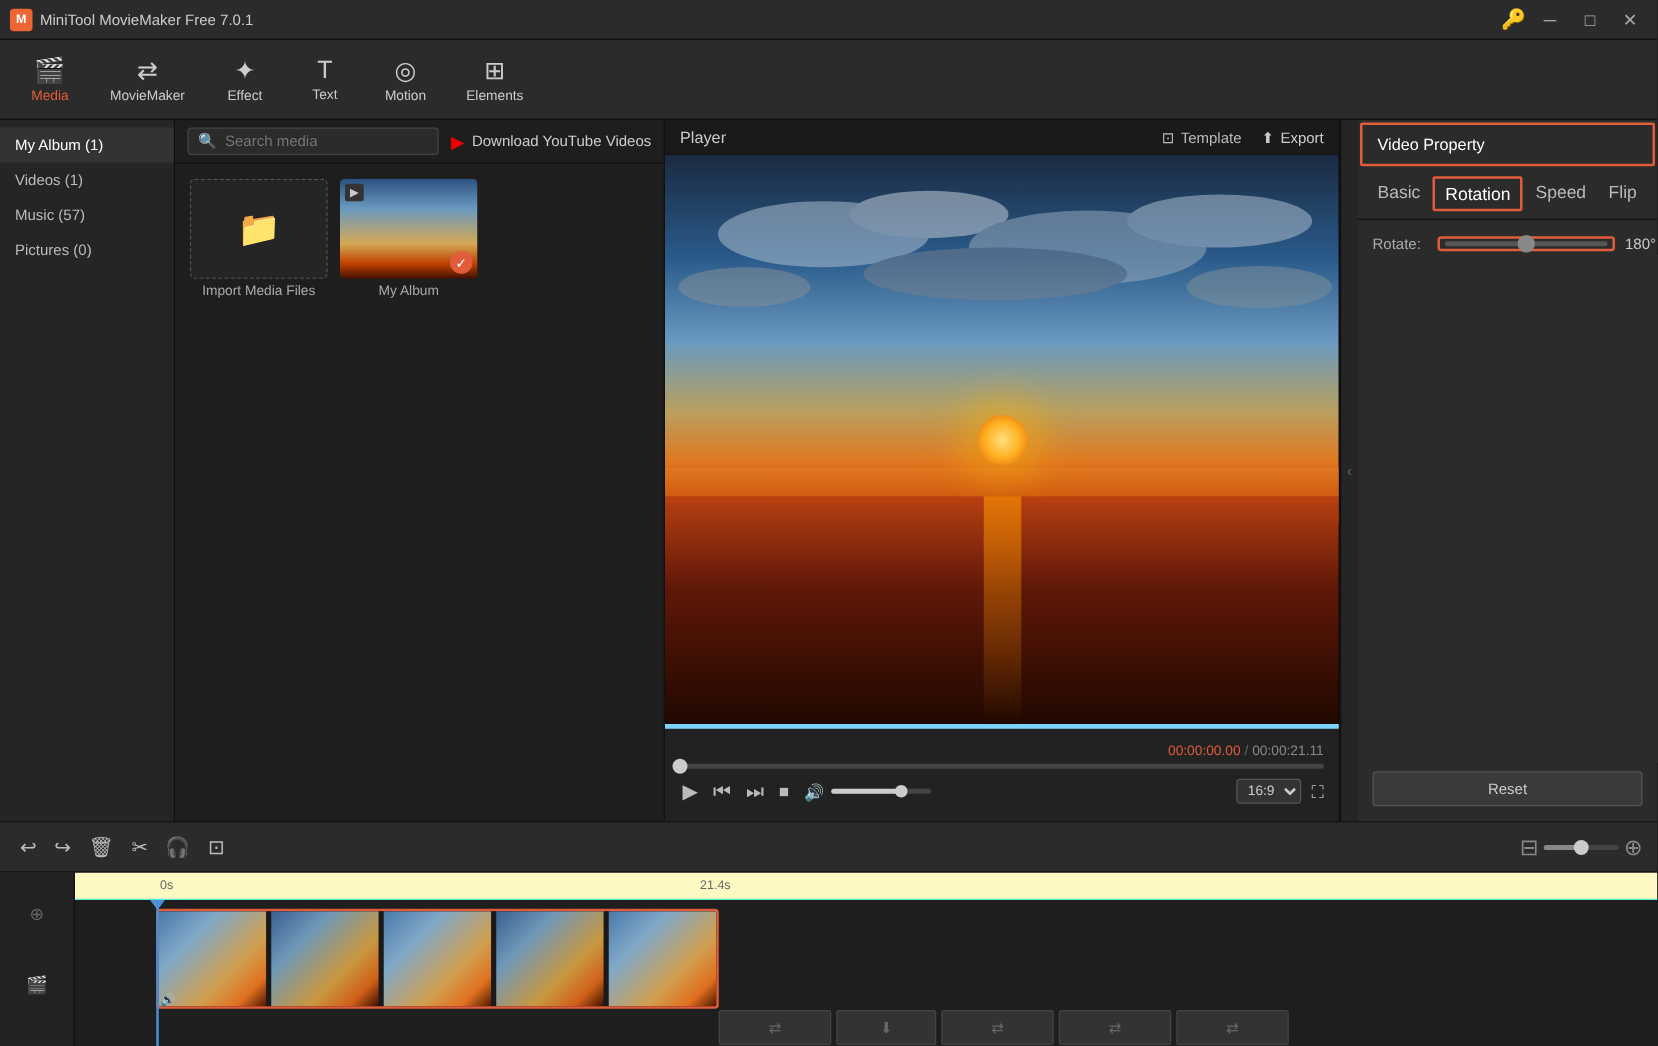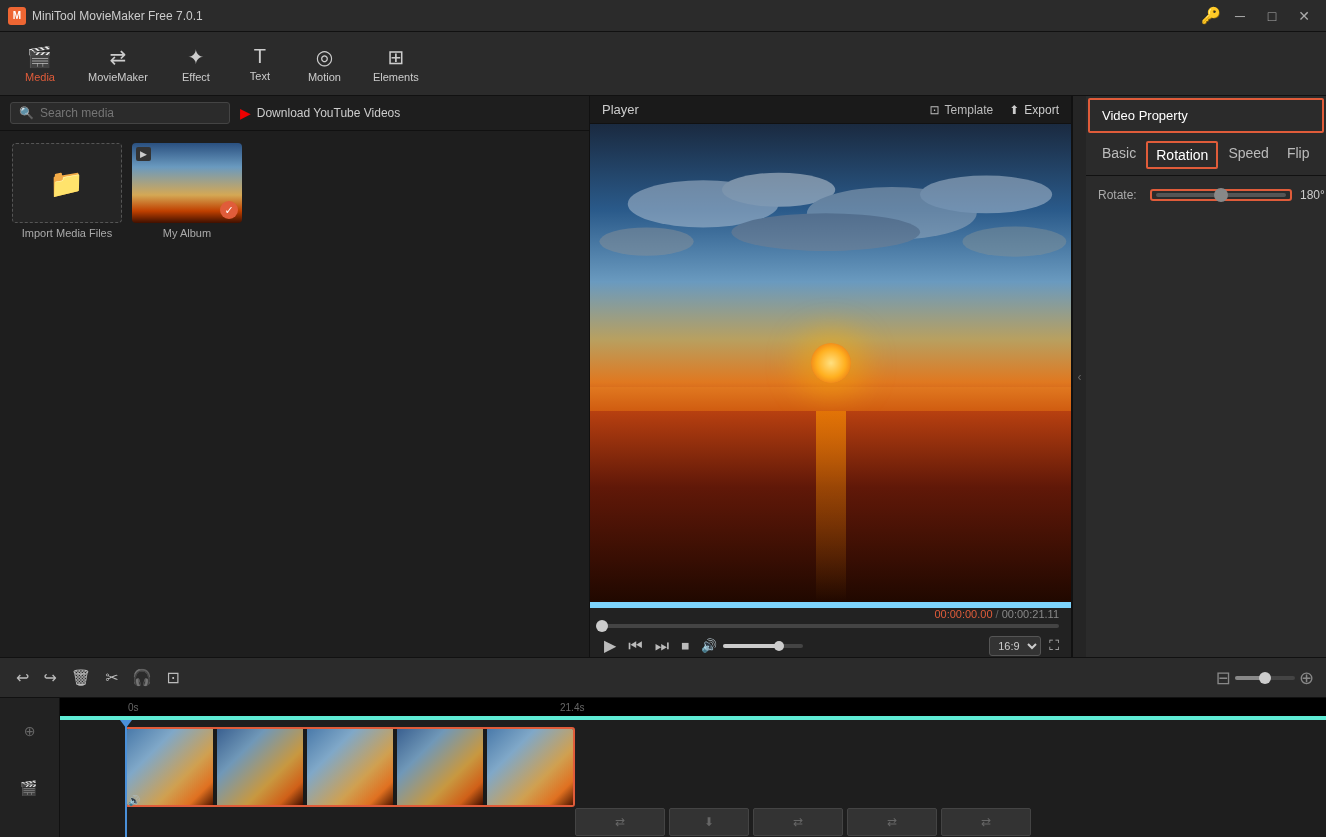--- a/index.html
+++ b/index.html
@@ -36,29 +36,29 @@
     #search-box { display: flex; align-items: center; background: #2b2b2b; border: 1px solid #444; border-radius: 3px; padding: 3px 8px; gap: 6px; flex: 1; max-width: 220px; }
     #search-box input { background: transparent; border: none; outline: none; color: #22c55e; font-size: 12px; width: 100%; }
     #download-yt { display: flex; align-items: center; gap: 6px; color: #ccc; cursor: pointer; font-size: 12px; }
     #media-grid { display: flex; flex-wrap: wrap; gap: 10px; padding: 12px; }
     .media-item { display: flex; flex-direction: column; align-items: center; gap: 4px; cursor: pointer; }
     .media-thumb { width: 110px; height: 80px; border: 1.5px dashed #555; border-radius: 4px; display: flex; align-items: center; justify-content: center; background: #252525; position: relative; }
     .media-thumb.has-content { background: transparent; border: none; }
     .media-label { font-size: 11px; color: #aaa; }
 
     
-    #player-panel { width: 482px; background: #1a1a1a; display: flex; flex-direction: column; border-right: 1px solid #111; }
+    #player-panel { width: 540px; background: #1a1a1a; display: flex; flex-direction: column; border-right: 1px solid #111; }
     #player-header { display: flex; align-items: center; justify-content: space-between; padding: 6px 12px; border-bottom: 1px solid #111; }
     #player-header .ph-left { font-size: 13px; color: #ccc; }
     #player-header .ph-right { display: flex; align-items: center; gap: 16px; }
     .ph-btn { display: flex; align-items: center; gap: 5px; cursor: pointer; color: #bbb; font-size: 12px; }
     .ph-btn.export-btn { color: #ccc; }
     #video-canvas { background: #000; flex: 1; display: flex; align-items: center; justify-content: center; position: relative; overflow: hidden; }
     .cloud-overlay { position: absolute; top: 0; left: 0; right: 0; bottom: 0; }
-    #player-controls { padding: 0 12px; background: #222; border-top: 6px solid #7dd3fc; }
+    #player-controls { padding: 12px 12px; background: #222; border-top: 4px solid #7dd3fc; }
     #progress-bar-area { position: relative; margin-bottom: 6px; }
     #progress-bg { height: 4px; background: #444; border-radius: 2px; cursor: pointer; }
     #progress-fill { height: 4px; background: #555; border-radius: 2px; width: 0%; }
     #progress-handle { width: 12px; height: 12px; background: #ccc; border-radius: 50%; position: absolute; top: -4px; left: 0%; transform: translateX(-50%); cursor: pointer; }
     #time-display { text-align: right; font-size: 11px; margin-bottom: 4px; }
     #time-current { color: #e05c3a; }
     #controls-row { display: flex; align-items: center; gap: 8px; }
     .ctrl-btn { background: transparent; border: none; color: #bbb; cursor: pointer; font-size: 16px; padding: 2px; }
     #volume-area { display: flex; align-items: center; gap: 4px; flex: 1; }
     #vol-bar { width: 80px; height: 4px; background: #444; border-radius: 2px; position: relative; }
@@ -95,21 +95,21 @@
     #tl-zoom { display: flex; align-items: center; gap: 4px; margin-left: auto; }
     #tl-zoom-minus { font-size: 18px; cursor: pointer; color: #888; }
     #tl-zoom-slider { width: 60px; height: 4px; background: #444; border-radius: 2px; position: relative; }
     #tl-zoom-fill { height: 4px; background: #888; border-radius: 2px; width: 50%; }
     #tl-zoom-handle { width: 12px; height: 12px; background: #ccc; border-radius: 50%; position: absolute; top: -4px; left: 50%; transform: translateX(-50%); }
     #tl-zoom-plus { font-size: 18px; cursor: pointer; color: #888; }
     #timeline-content { display: flex; flex: 1; }
     #tl-side { width: 60px; background: #222; display: flex; flex-direction: column; align-items: center; justify-content: space-around; padding: 4px 0; border-right: 1px solid #111; }
     .tl-side-icon { color: #666; font-size: 14px; cursor: pointer; }
     #tl-main { flex: 1; position: relative; overflow: hidden; }
-    #tl-ruler { height: 22px; background: #000000; border-bottom: 4px solid #5eead4; position: relative; display: flex; align-items: center; padding: 0 1px 0 8px; }
+    #tl-ruler { height: 22px; background: #fef9c3; border-bottom: 1px solid #5eead4; position: relative; display: flex; align-items: center; padding: 0 1px 0 8px; }
     .tl-tick { color: #666; font-size: 10px; position: absolute; }
     #tl-playhead { position: absolute; top: 0; left: 65px; width: 2px; height: 100%; background: #4a90d9; z-index: 10; }
     #tl-playhead::before { content: ''; position: absolute; top: 0; left: -5px; border-left: 6px solid transparent; border-right: 6px solid transparent; border-top: 8px solid #4a90d9; }
     #tl-tracks { height: calc(100% - 22px); position: relative; }
     #tl-video-track { height: 90px; position: absolute; top: 2px; left: 0; right: 0; display: flex; align-items: center; }
     .tl-clip { position: absolute; left: 65px; width: 450px; height: 80px; border: 2px solid #e05c3a; border-radius: 3px; overflow: hidden; display: flex; }
     .tl-clip-frame { flex: 1; background: linear-gradient(135deg, #3a6a9a 0%, #7aafda 40%, #d4a855 70%, #e8762a 100%); border-right: 2px solid #1a1a1a; min-width: 0; }
     .tl-clip-frames { display: flex; width: 100%; height: 100%; }
     .tl-clip-frame:last-child { border-right: none; }
     .tl-vol-icon { position: absolute; left: 68px; bottom: 6px; color: #fff; font-size: 10px; }
@@ -164,20 +164,26 @@
     <span class="ti-label">Motion</span>
   </div>
   <div class="toolbar-item">
     <span class="ti-icon">⊞</span>
     <span class="ti-label">Elements</span>
   </div>
 </div>
 
 <div id="main">
 
+  <div id="sidebar">
+    <div class="sidebar-item active">My Album (1)</div>
+    <div class="sidebar-item">Videos (1)</div>
+    <div class="sidebar-item">Music (57)</div>
+    <div class="sidebar-item">Pictures (0)</div>
+  </div>
 
   <div id="media-panel">
     <div id="media-toolbar">
       <div id="search-box">
         <span style="color:#777;font-size:12px;">🔍</span>
         <input type="text" placeholder="Search media" style="">
       </div>
       <div id="download-yt">
         <span style="color:#e00;font-size:14px;">▶</span>
         <span>Download YouTube Videos</span>
@@ -282,20 +288,21 @@
     </div>
     <div id="vp-content">
       <div class="vp-row">
         <label>Rotate:</label>
         <div id="rotate-slider-wrapper">
           <input type="range" id="rotate-slider" min="0" max="360" value="180" style="">
         </div>
         <span class="rotate-value">180°</span>
       </div>
     </div>
+    <button id="reset-btn">Reset</button>
   </div>
 
 </div>
 
 <div id="timeline-area">
 
   <div id="timeline-toolbar">
     <button class="tl-btn">↩</button>
     <button class="tl-btn">↪</button>
     <button class="tl-btn">🗑</button>

